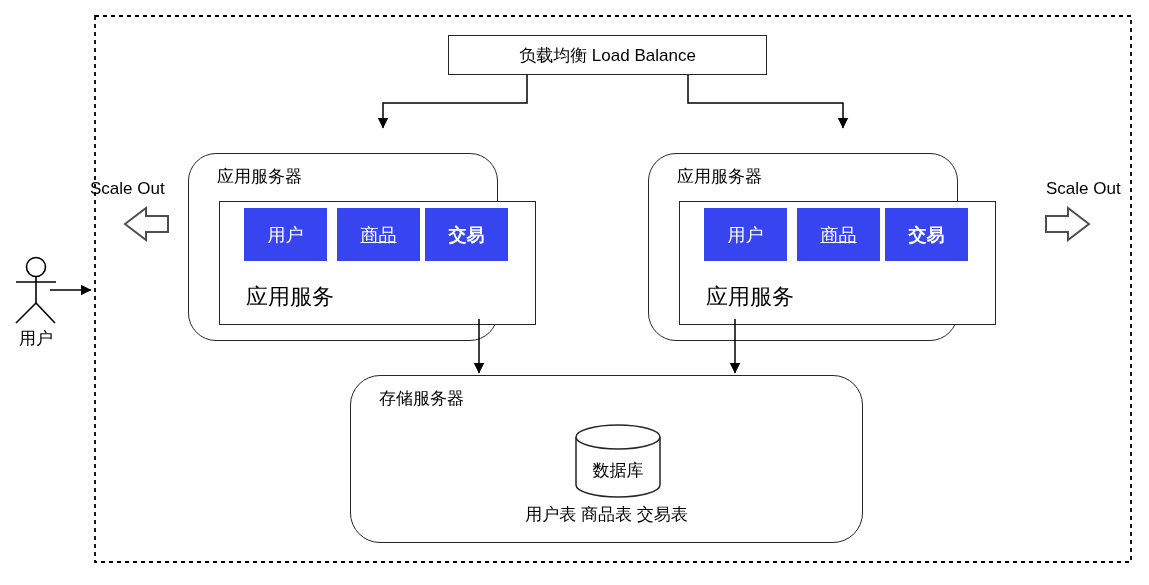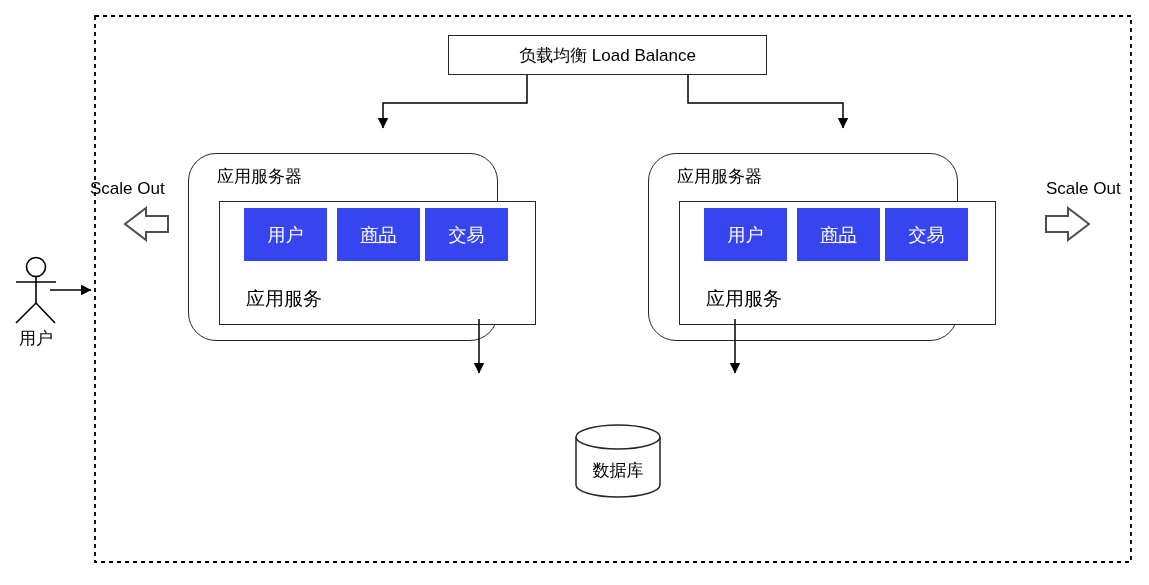--- a/index.html
+++ b/index.html
@@ -22,22 +22,22 @@
   .server-title{position:absolute;left:28px;top:11px;font-size:17px;white-space:nowrap;}
   .inner-rect{
     position:absolute;left:30px;top:47px;width:317px;height:124px;
     border:1.5px solid #262626;box-sizing:border-box;background:#ffffff;
   }
   .module{
     position:absolute;top:6px;width:83px;height:53px;
     background:#3745F0;color:#ffffff;font-size:18px;
     display:flex;align-items:center;justify-content:center;white-space:nowrap;
   }
-  .m1{left:24px;} .m2{left:117px;text-decoration:underline;} .m3{left:205px;}
-  .service-label{position:absolute;left:26px;bottom:12px;font-size:19px;white-space:nowrap;}
+  .m1{left:24px;} .m2{left:117px;text-decoration:underline;} .m3{left:205px;font-weight:bold;}
+  .service-label{position:absolute;left:26px;bottom:12px;font-size:22px;white-space:nowrap;}
   .storage-box{
     left:350px;top:375px;width:513px;height:168px;
     border:1.5px solid #262626;border-radius:30px;
   }
   .tables-label{
     position:absolute;left:0;bottom:16px;width:100%;
     text-align:center;font-size:17px;
   }
   .db-label{
     position:absolute;left:578px;top:459px;width:80px;
@@ -76,20 +76,24 @@
   <div class="box server-box" style="left:648px;">
     <div class="server-title">应用服务器</div>
     <div class="inner-rect">
       <div class="module m1">用户</div>
       <div class="module m2">商品</div>
       <div class="module m3">交易</div>
       <div class="service-label">应用服务</div>
     </div>
   </div>
 
+  <div class="box storage-box">
+    <div class="server-title">存储服务器</div>
+    <div class="tables-label">用户表 商品表 交易表</div>
+  </div>
   <div class="db-label">数据库</div>
 
   <div class="scaleout-label so-left">Scale Out</div>
   <div class="scaleout-label so-right">Scale Out</div>
 
   <div class="actor-label">用户</div>
 
   <svg id="gfx" width="1149" height="585" viewBox="0 0 1149 585">
     <defs>
       <marker id="arrowhead" markerUnits="userSpaceOnUse" markerWidth="12" markerHeight="12" refX="10.5" refY="5.5" orient="auto">

